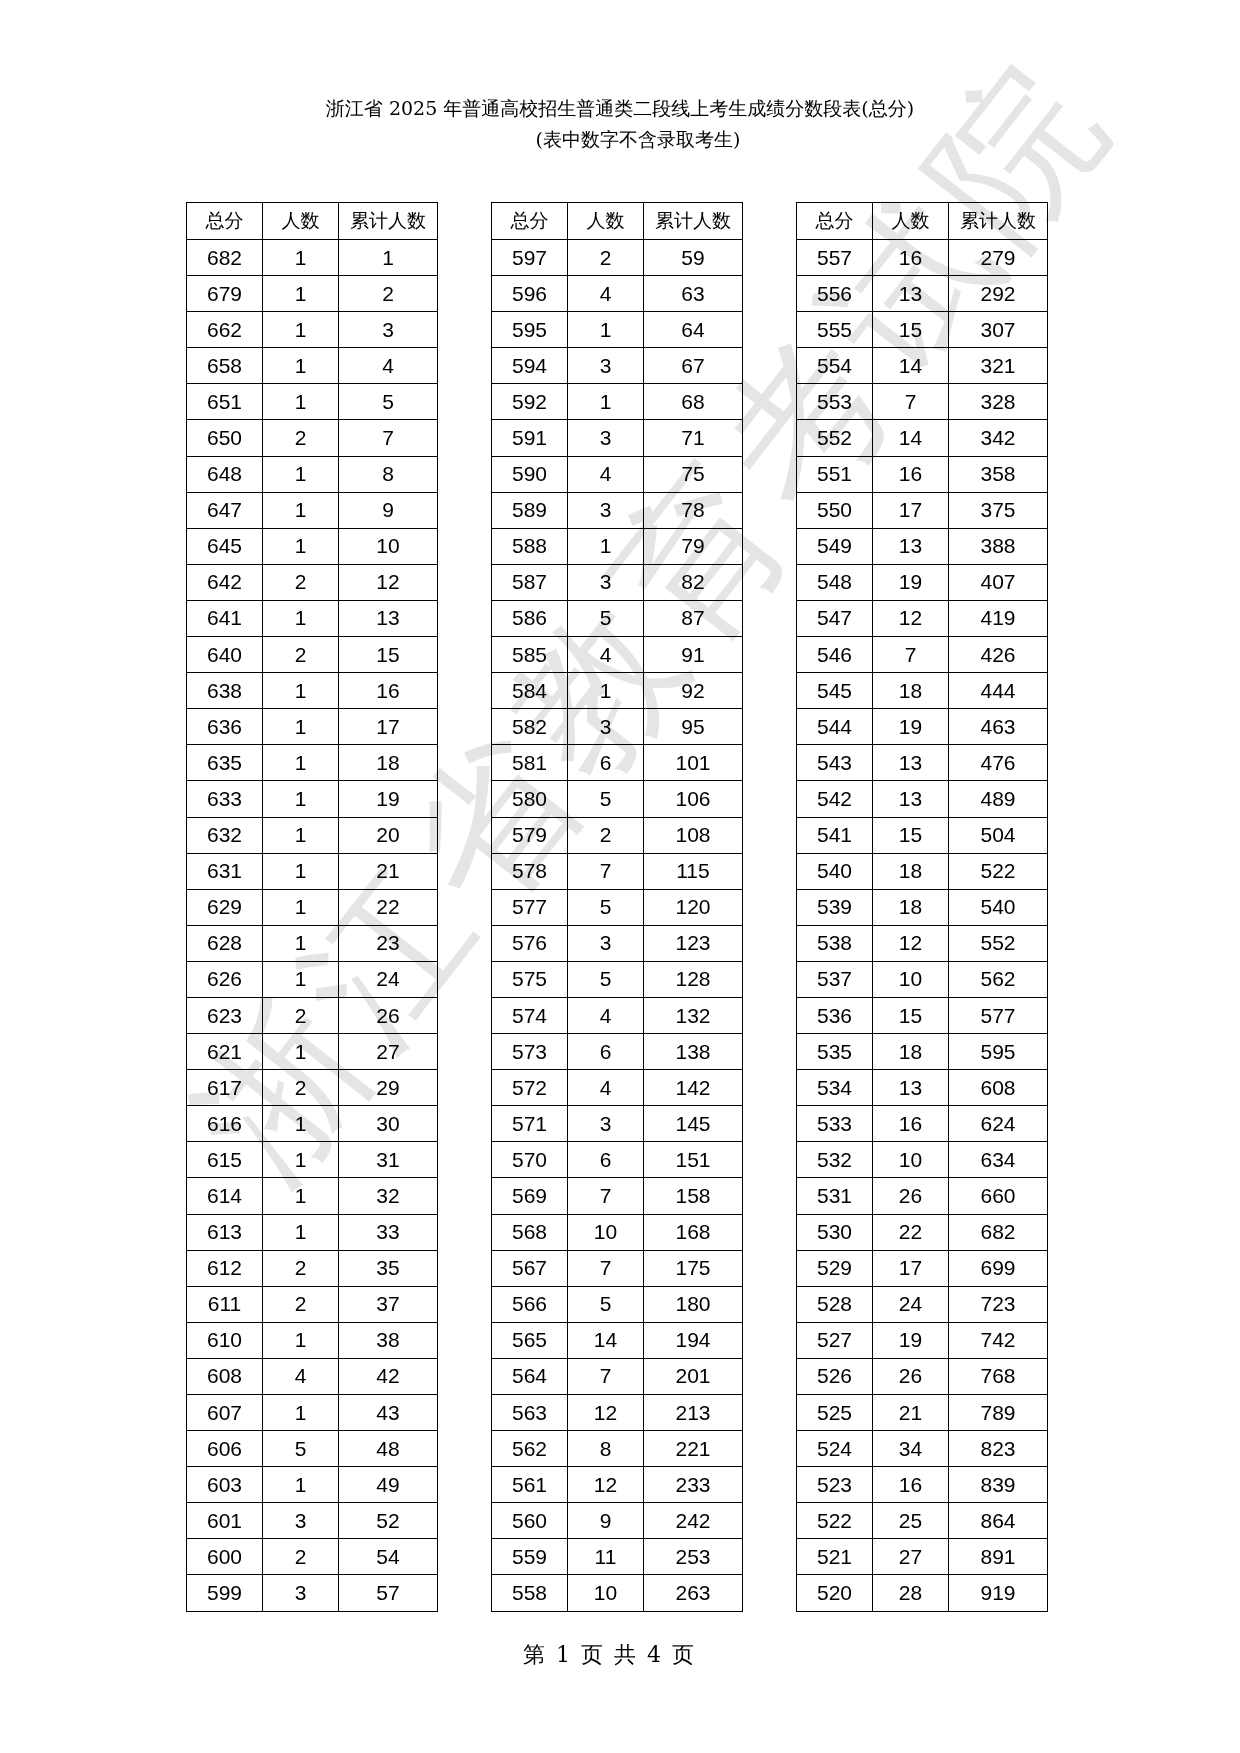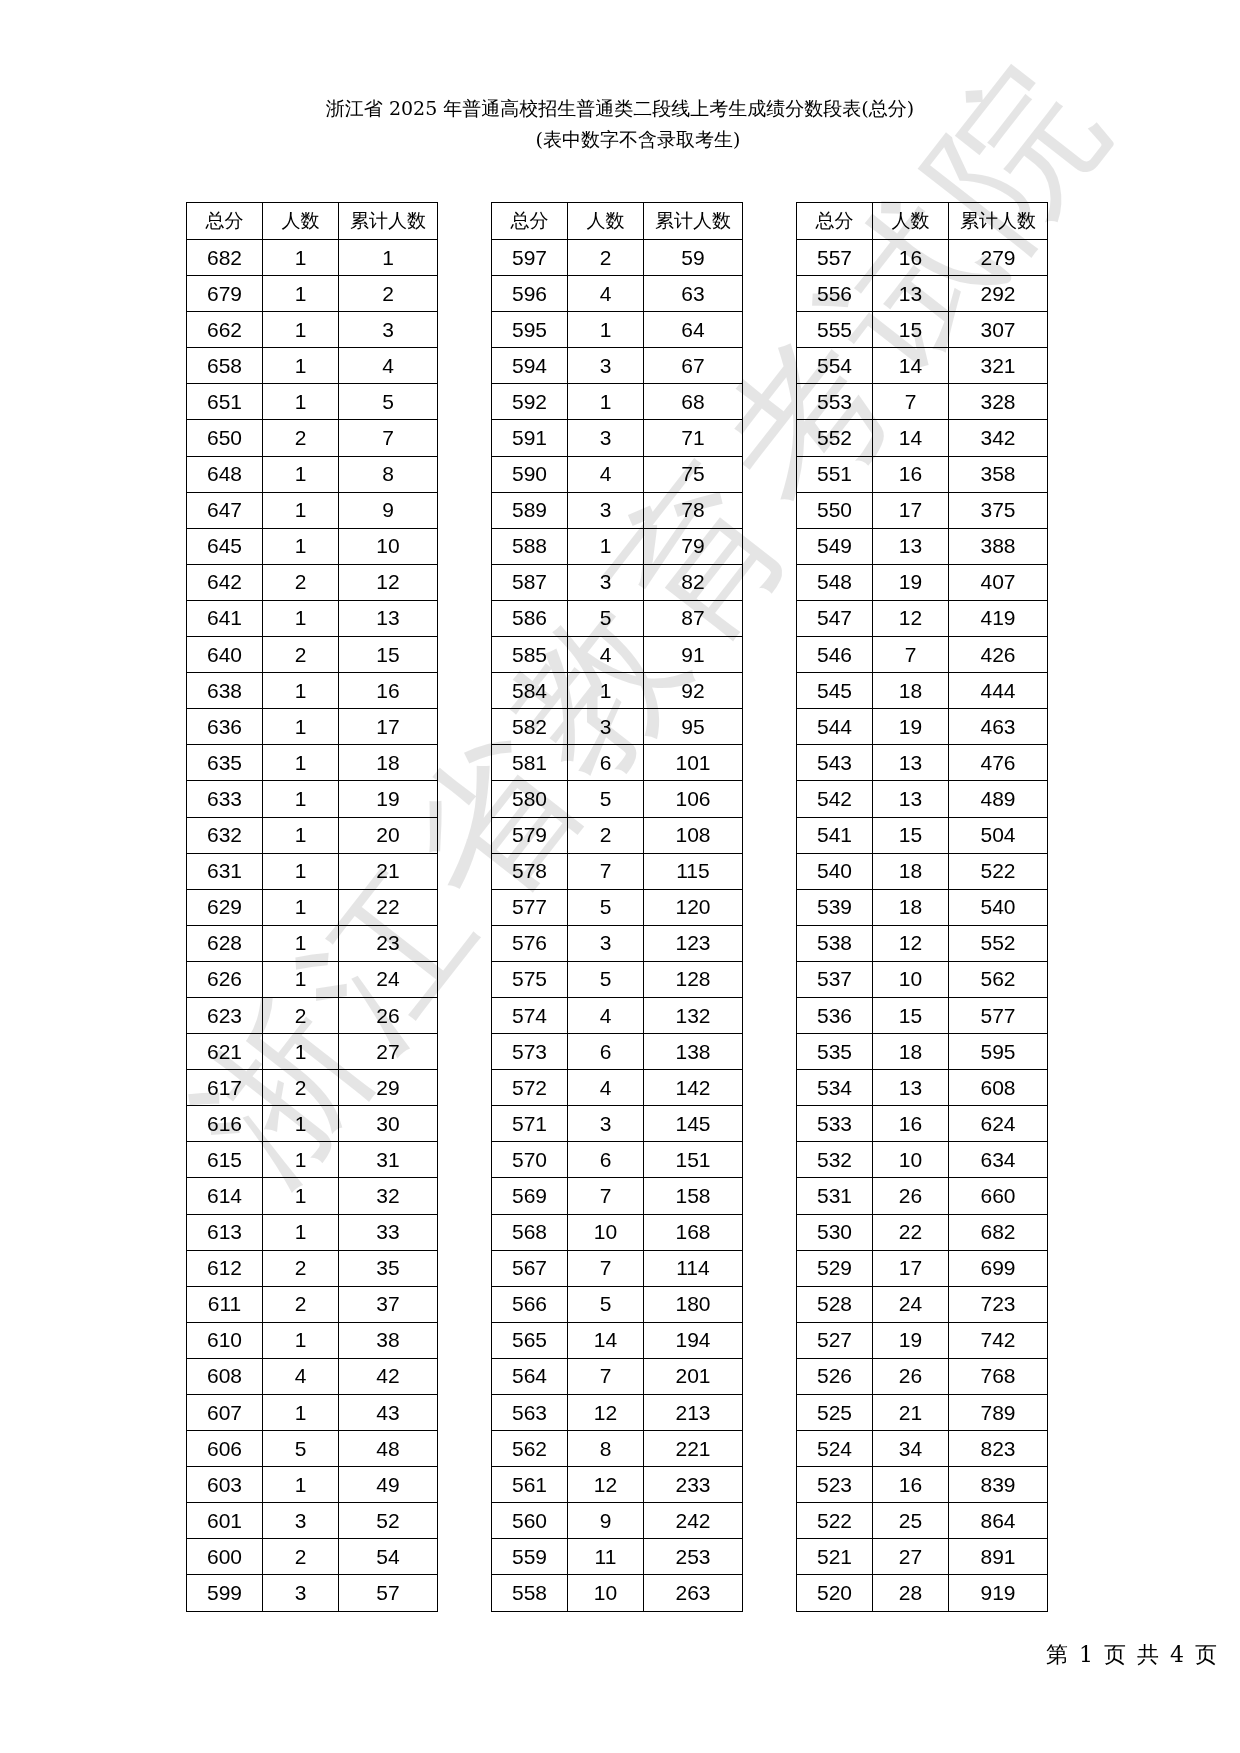--- a/index.html
+++ b/index.html
@@ -20,21 +20,21 @@
       margin-top: 44px;
     }
     .tbl td, .tbl th {
       border: 1.3px solid #000; height: 35.1px; padding: 0;
       text-align: center; font-size: 21px; font-weight: normal;
     }
     .tbl th { font-family: "DejaVu Sans", sans-serif; font-size: 19px; height: 36px; }
     .col-a { width: 76px; } .col-b { width: 76px; } .col-c { width: 99px; }
     #t0 { left: 186px; } #t1 { left: 491px; } #t2 { left: 796px; }
     .footer {
-      position: absolute; top: 1640px; left: 0; width: 1219px; text-align: right;
+      position: absolute; top: 1640px; left: 0; width: 1219px; text-align: center;
       font-family: "DejaVu Serif", serif; font-size: 22px; letter-spacing: 2px;
     }
     .watermark {
       position: absolute; left: 150px; top: 1090px; transform: rotate(-52deg);
       transform-origin: left top; font-family: "DejaVu Serif", serif;
       font-size: 160px; color: rgba(0,0,0,0.10); white-space: nowrap;
       pointer-events: none; letter-spacing: 10px;
     }
   </style>
 </head>
@@ -395,21 +395,21 @@
         <td>158</td>
       </tr>
       <tr>
         <td>568</td>
         <td>10</td>
         <td>168</td>
       </tr>
       <tr>
         <td>567</td>
         <td>7</td>
-        <td>114</td>
+        <td>175</td>
       </tr>
       <tr>
         <td>566</td>
         <td>5</td>
         <td>180</td>
       </tr>
       <tr>
         <td>565</td>
         <td>14</td>
         <td>194</td>

